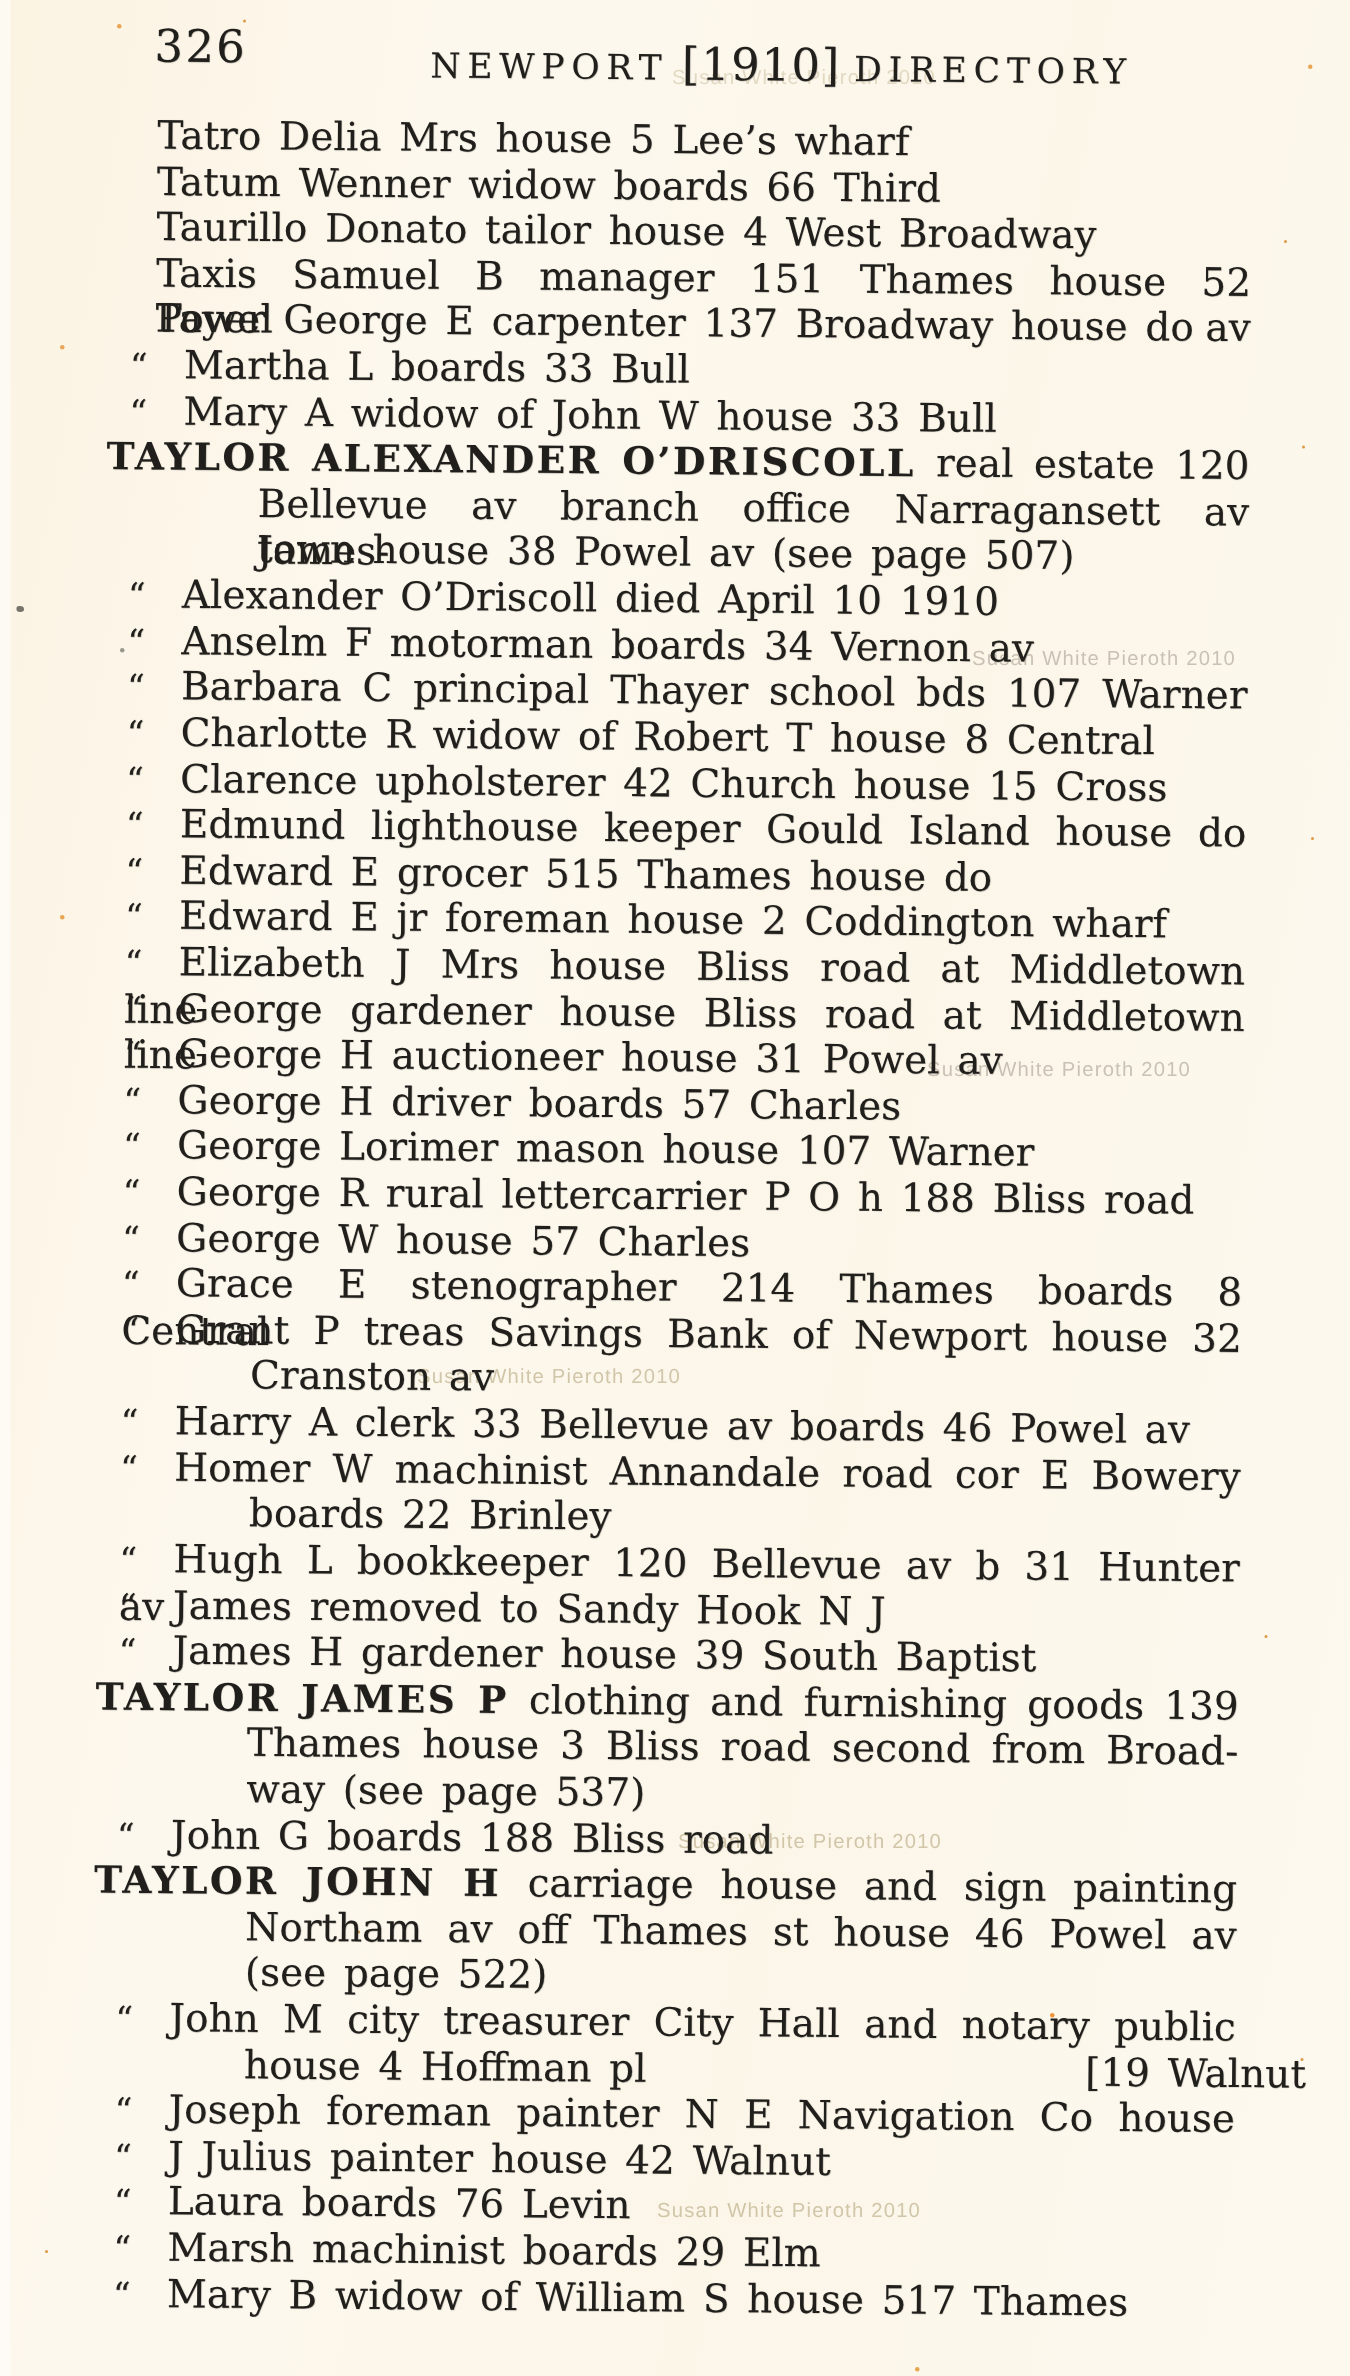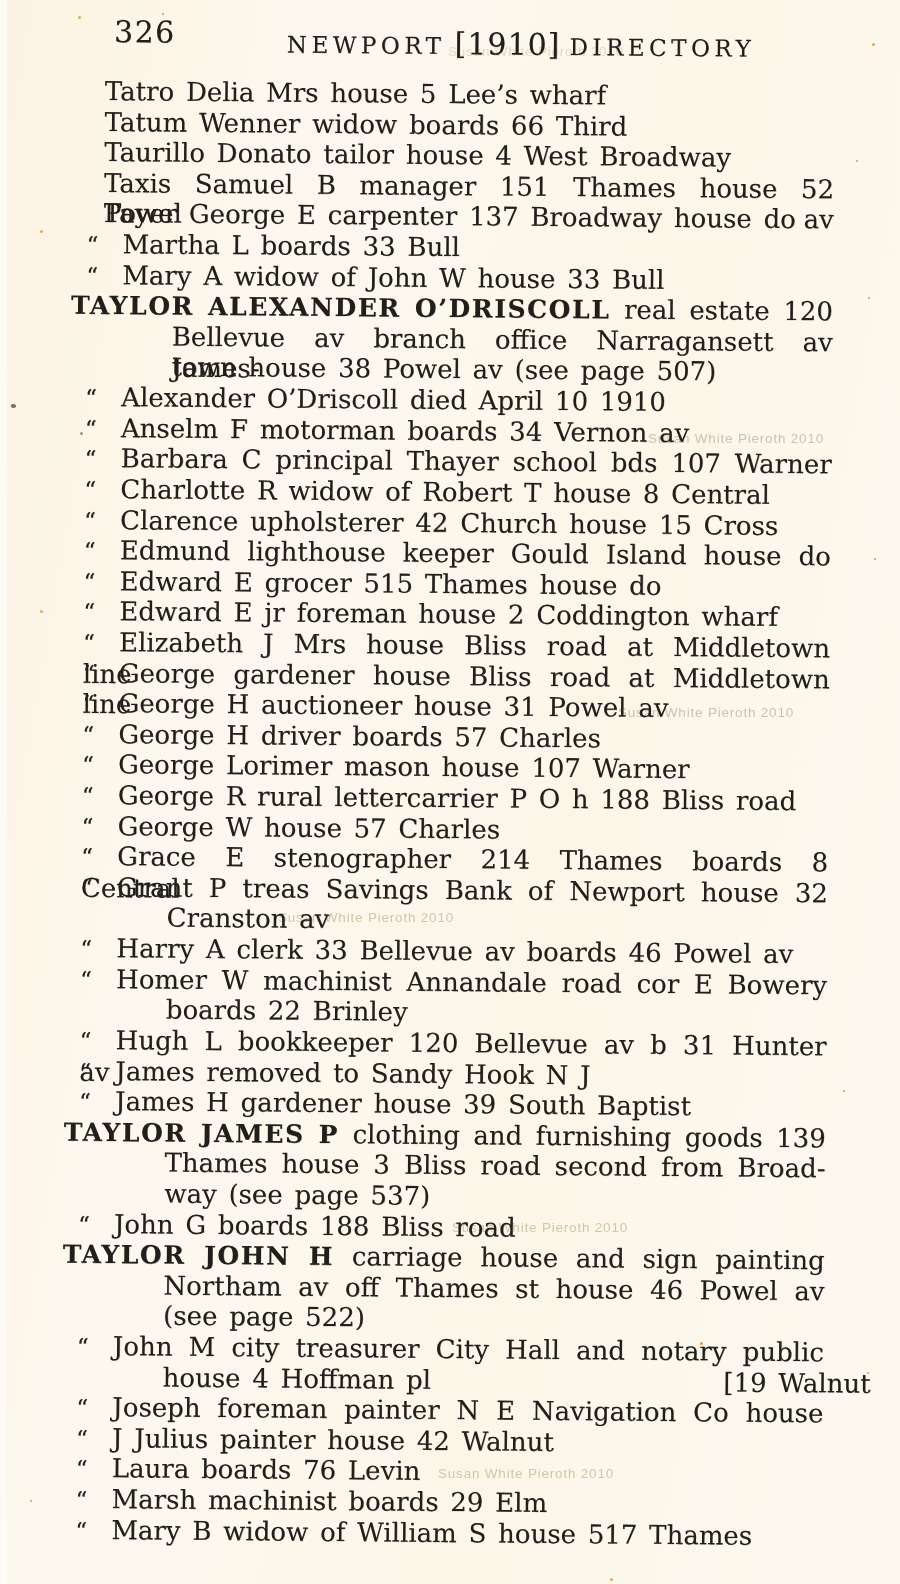--- a/index.html
+++ b/index.html
@@ -13,21 +13,21 @@
   .wm-layer{position:absolute;inset:0;z-index:1;}
   .wm{
     position:absolute;font-family:"Liberation Sans", sans-serif;
     font-size:13.5px;letter-spacing:.8px;color:#cdc1a2;opacity:.9;white-space:nowrap;
   }
   .wm.gray{color:#c4bcae;}
   
   .header{position:absolute;left:0;top:0;width:900px;z-index:2;
     transform:rotate(0.5deg);transform-origin:105px 30px;
     text-shadow:.3px .3px .6px rgba(45,42,36,.45);}
-  .pno{position:absolute;left:114px;top:14px;font-size:30px;letter-spacing:1.5px;}
+  .pno{position:absolute;left:103px;top:14px;font-size:30px;letter-spacing:1.5px;}
   .title{position:absolute;left:287px;top:23px;white-space:nowrap;}
   .tpart{font-size:23px;letter-spacing:4.5px;}
   .tyear{font-size:30px;letter-spacing:1px;margin:0 4px;}
   
   .page-text{
     position:absolute;left:0;top:76px;width:900px;z-index:2;
     transform:rotate(0.5deg);transform-origin:105px 0px;
     text-shadow:.3px .3px .6px rgba(45,42,36,.45);
   }
   .line{height:30.62px;line-height:30.62px;margin-left:105px;margin-right:65px;

